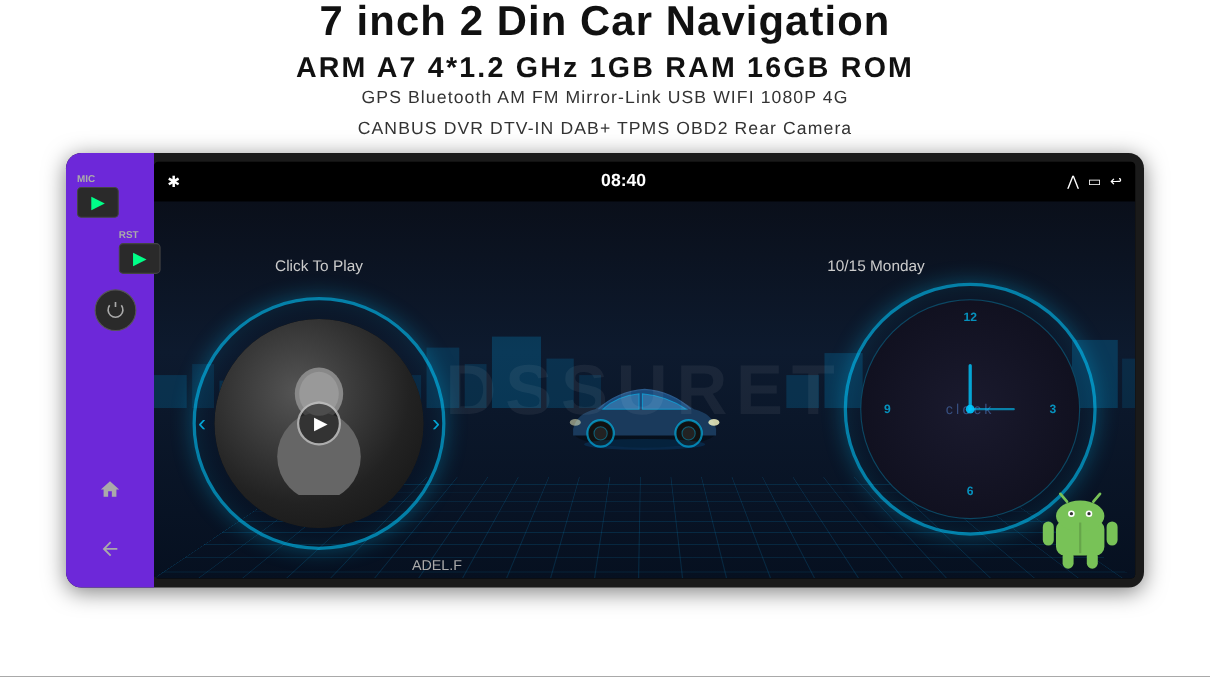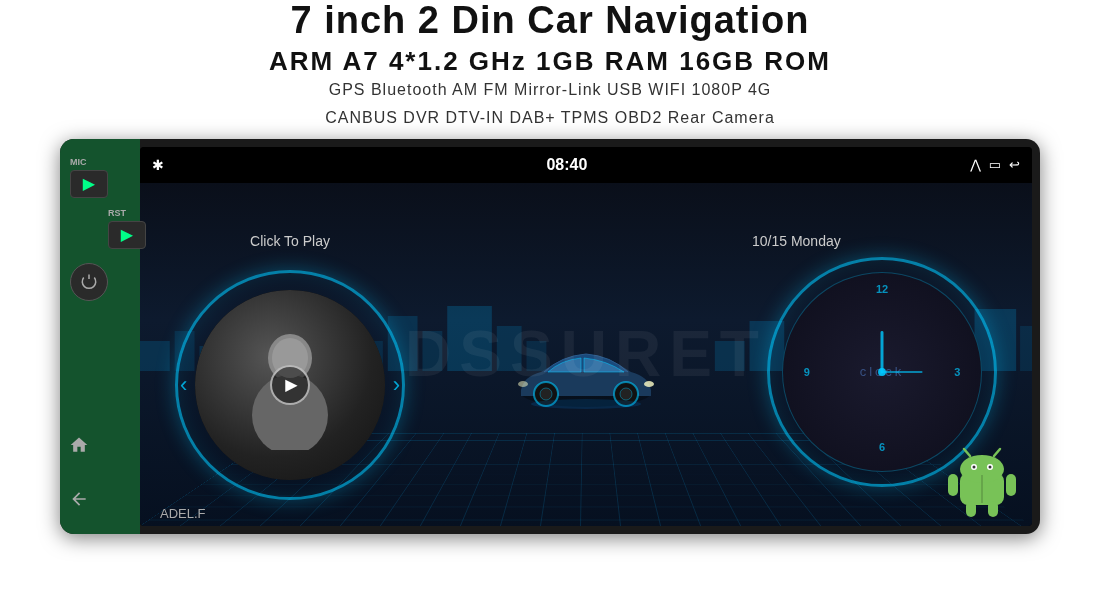--- a/index.html
+++ b/index.html
@@ -73,25 +73,25 @@
       border-radius: 14px;
       box-shadow: 0 4px 20px rgba(0,0,0,0.5);
     }
 
     
     .left-panel {
       position: absolute;
       left: 0; top: 0;
       width: 80px;
       height: 100%;
-      background: #14532d;
+      background: #6d28d9;
       border-radius: 14px 0 0 14px;
       display: flex;
       flex-direction: column;
-      align-items: flex-start;
+      align-items: center;
       padding-top: 18px;
       gap: 4px;
       z-index: 10;
     }
 
     .left-btn-group {
       display: flex;
       flex-direction: column;
       align-items: flex-start;
       width: 100%;
@@ -321,21 +321,21 @@
 
     .nav-arrow {
       color: rgba(0,200,255,0.8);
       font-size: 22px;
       cursor: pointer;
     }
 
     .track-name {
       color: #aaa;
       font-size: 13px;
-      text-align: left;
+      text-align: right;
       margin-top: 6px;
     }
 
     
     .clock-panel {
       position: absolute;
       right: 20px; top: 50px;
       width: 260px;
       height: 290px;
     }

